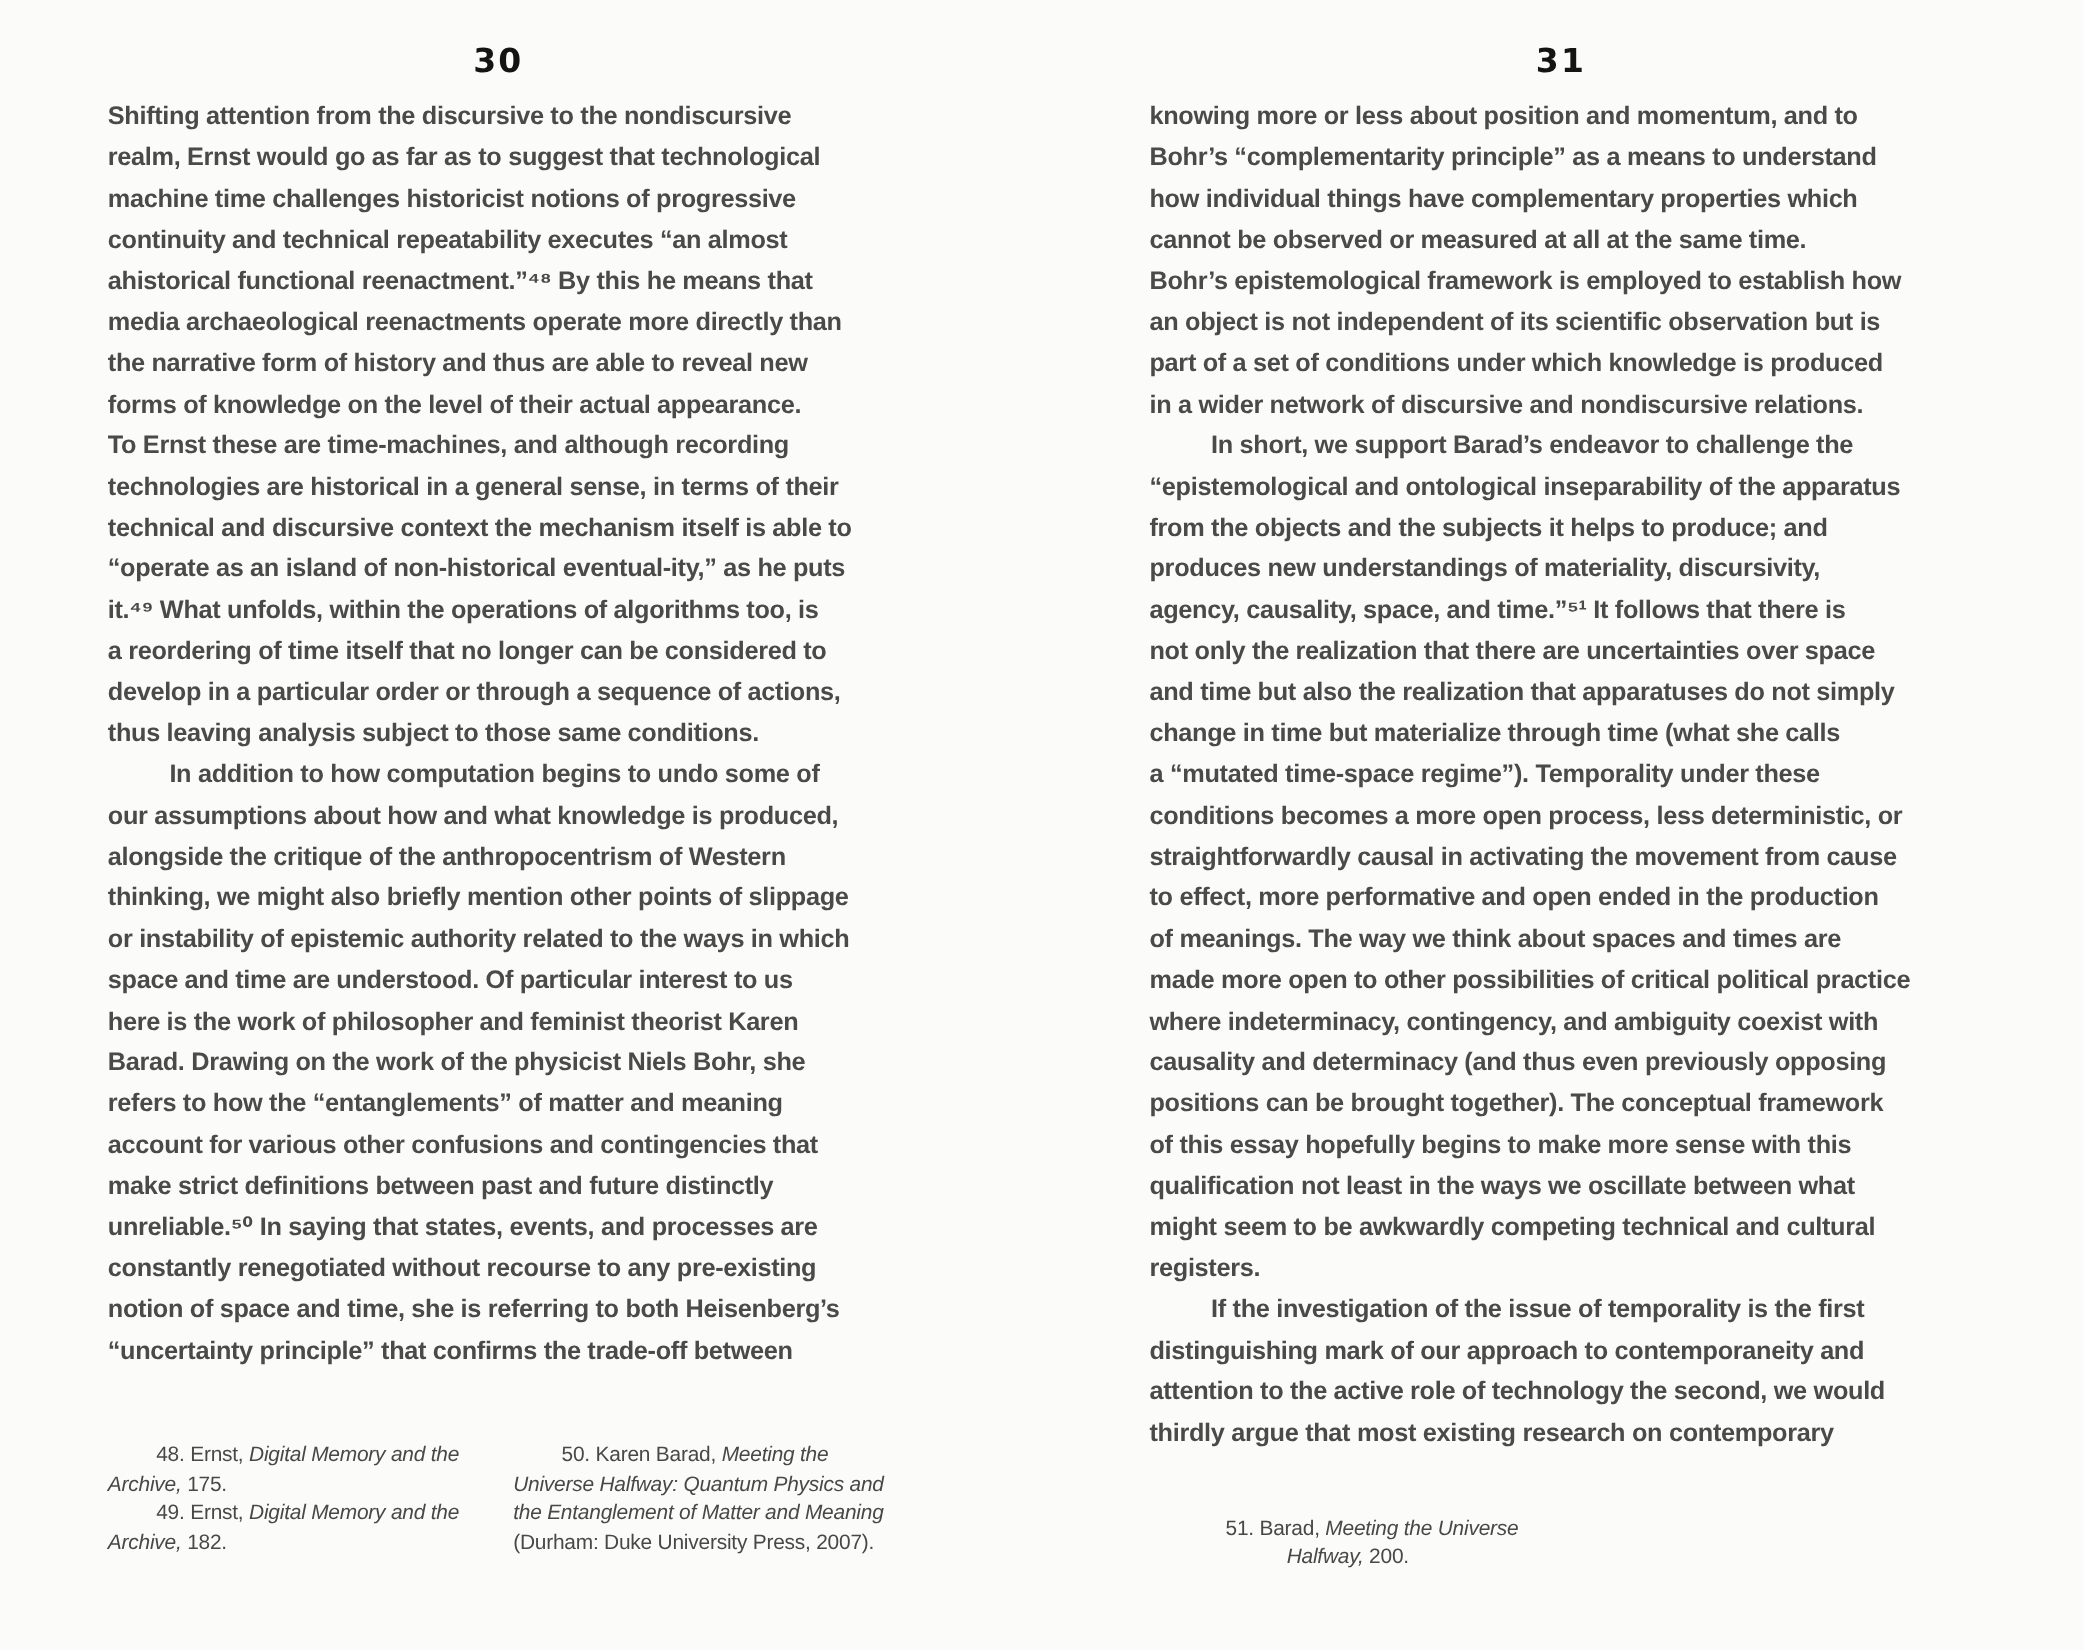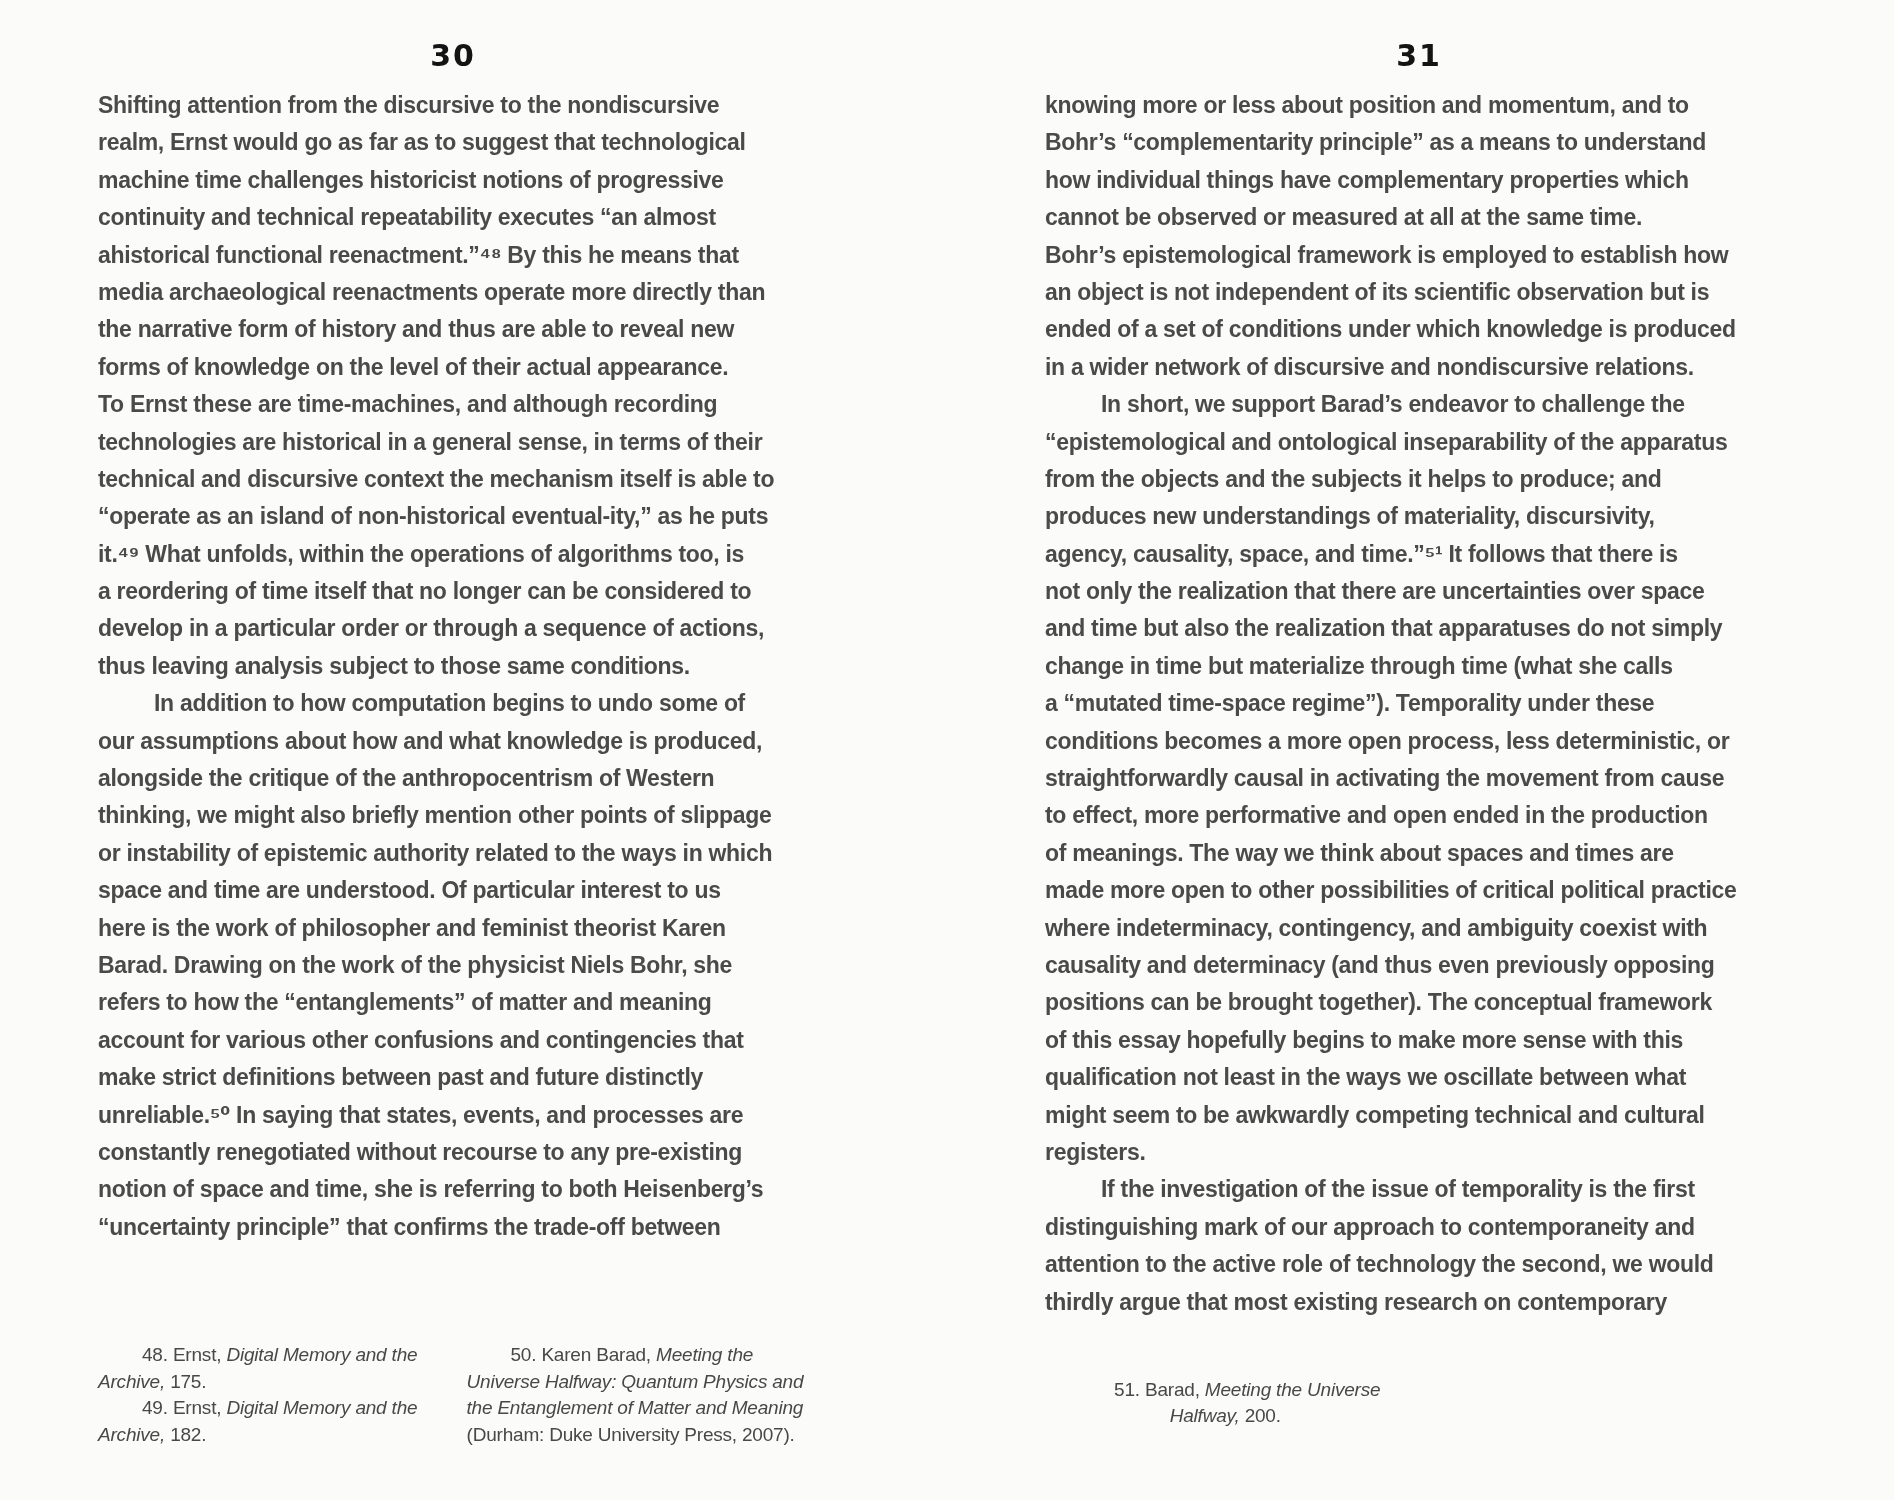--- a/index.html
+++ b/index.html
@@ -31,21 +31,21 @@
     letter-spacing: -0.3px;
     white-space: nowrap;
     color: #4a4a4a;
     font-weight: bold;
   }
   .line { height: 37.4px; }
   .line.indent { padding-left: 56px; }
   .footnotes {
     display: flex;
     gap: 27px;
-    margin-top: 96px;
+    margin-top: 64px;
   }
   .footnotes.fn-right { margin-top: 56px; text-align: center; }
   .fncol { width: 380px; }
   .footnote {
     margin: 0;
     font-size: 19px;
     line-height: 26.5px;
     text-indent: 44px;
     letter-spacing: -0.2px;
     color: #484848;
@@ -105,21 +105,21 @@
 
   <div class="page" id="page-right">
     <div class="pagenum">31</div>
     <div class="bodytext">
         <div class="line">knowing more or less about position and momentum, and to</div>
         <div class="line">Bohr’s “complementarity principle” as a means to understand</div>
         <div class="line">how individual things have complementary properties which</div>
         <div class="line">cannot be observed or measured at all at the same time.</div>
         <div class="line">Bohr’s epistemological framework is employed to establish how</div>
         <div class="line">an object is not independent of its scientific observation but is</div>
-        <div class="line">ended of a set of conditions under which knowledge is produced</div>
+        <div class="line">part of a set of conditions under which knowledge is produced</div>
         <div class="line">in a wider network of discursive and nondiscursive relations.</div>
         <div class="line indent">In short, we support Barad’s endeavor to challenge the</div>
         <div class="line">“epistemological and ontological inseparability of the apparatus</div>
         <div class="line">from the objects and the subjects it helps to produce; and</div>
         <div class="line">produces new understandings of materiality, discursivity,</div>
         <div class="line">agency, causality, space, and time.”⁵¹ It follows that there is</div>
         <div class="line">not only the realization that there are uncertainties over space</div>
         <div class="line">and time but also the realization that apparatuses do not simply</div>
         <div class="line">change in time but materialize through time (what she calls</div>
         <div class="line">a “mutated time-space regime”). Temporality under these</div>

